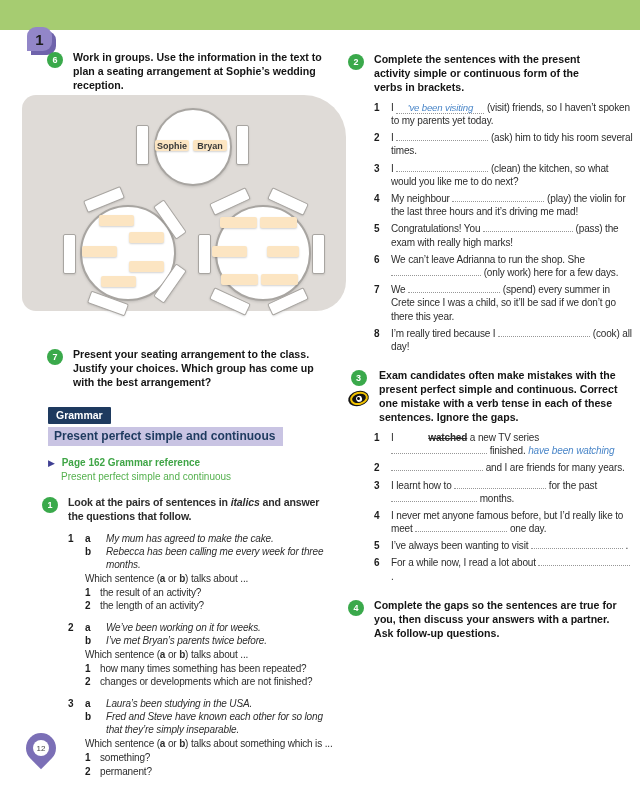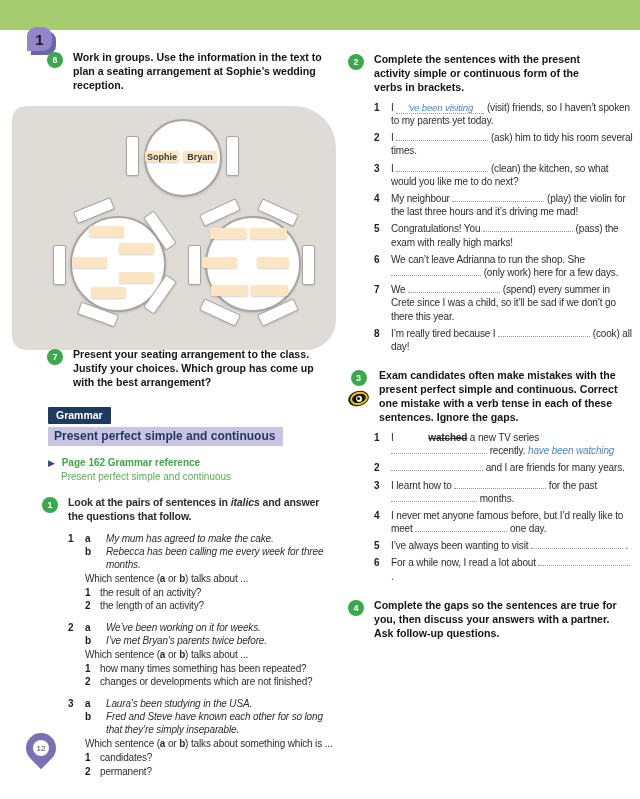--- a/index.html
+++ b/index.html
@@ -18,22 +18,22 @@
   
   .itxt{font-size:10px;line-height:1.32;letter-spacing:-0.15px;color:#2d2d2d;}
   .b{font-weight:bold;}
   .i{font-style:italic;margin-left:6px;}
   .bi{font-weight:bold;font-style:italic;}
   .bs{font-weight:bold;text-decoration:line-through;margin-left:32px;}
   .hw{color:#4a86c8;font-style:italic;}
   .gap{display:inline-block;border-bottom:1.4px dotted #979797;height:9px;vertical-align:baseline;}
   .gap.hw{height:auto;text-align:center;font-size:9.6px;line-height:1.05;font-style:italic;}
   
-  .diagram{position:absolute;left:12px;top:95px;width:324px;height:244px;background:#dfdbd7;
-        border-radius:14px 42px 30px 14px;margin-top:11px;}
+  .diagram{position:absolute;left:22px;top:95px;width:324px;height:216px;background:#dfdbd7;
+        border-radius:14px 42px 30px 14px;}
   .tbl{position:absolute;background:#fff;border:2px solid #a8a5a1;border-radius:50%;box-shadow:0 1px 3px rgba(0,0,0,.15);}
   .chair{position:absolute;background:#fff;border:1.5px solid #a8a5a1;border-radius:2px;box-shadow:0 1px 2px rgba(0,0,0,.12);}
   .tag{position:absolute;background:#fce5c2;border-radius:2px;box-shadow:0 1px 2px rgba(0,0,0,.18);
         font-size:9px;font-weight:bold;color:#3a3a3a;display:flex;align-items:center;justify-content:center;}
   
   .left-col{position:absolute;left:42px;top:348px;width:294px;}
   .right-col{position:absolute;left:348px;top:53px;width:286px;}
   
   .gram-label{display:inline-block;background:#1e3a5f;color:#fff;font-weight:bold;font-size:10.5px;
         padding:2px 8px 3px 8px;border-radius:1px;}
@@ -210,21 +210,21 @@
               <span class="plet">a</span>
               <span class="i">Laura’s been studying in the USA.</span>
             </div>
             <div class="pair">
               <span class="plet">b</span>
               <span class="i">Fred and Steve have known each other for so long that they’re simply inseparable.</span>
             </div>
             <div class="qline"><span>Which sentence (</span><span class="b">a</span><span> or </span><span class="b">b</span><span>) talks about something which is ...</span></div>
             <div class="sub">
               <span class="snum">1</span>
-              <span>candidates?</span>
+              <span>something?</span>
             </div>
             <div class="sub">
               <span class="snum">2</span>
               <span>permanent?</span>
             </div>
           </div>
         </div>
       </div>
     </div>
   </div>
@@ -286,21 +286,21 @@
                   <div class="eye-dot"></div>
                 </div>
               </div>
           </div>
         </div>
         <div class="inst" style="max-width:250px;">Exam candidates often make mistakes with the present perfect simple and continuous. Correct one mistake with a verb tense in each of these sentences. Ignore the gaps.</div>
       </div>
       <div style="margin-left:26px;margin-top:6px;">
         <div class="r-item itxt">
           <span class="inum">1</span>
-          <span class="itxt"><span>I </span><span class="bs">watched</span><span> a new TV series </span><span class="gap" style="width: 96px;"></span><span> recently. </span><span class="hw">have been watching</span></span>
+          <span class="itxt"><span>I </span><span class="bs">watched</span><span> a new TV series </span><span class="gap" style="width: 96px;"></span><span> finished. </span><span class="hw">have been watching</span></span>
         </div>
         <div class="r-item itxt">
           <span class="inum">2</span>
           <span class="itxt"><span class="gap" style="width: 92px;"></span><span> and I are friends for many years.</span></span>
         </div>
         <div class="r-item itxt">
           <span class="inum">3</span>
           <span class="itxt"><span>I learnt how to </span><span class="gap" style="width: 92px;"></span><span> for the past </span><span class="gap" style="width: 86px;"></span><span> months.</span></span>
         </div>
         <div class="r-item itxt">

